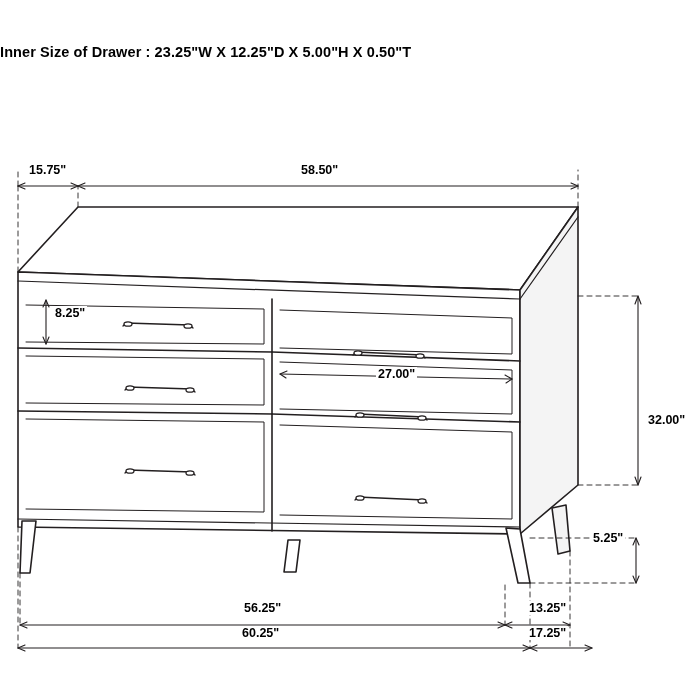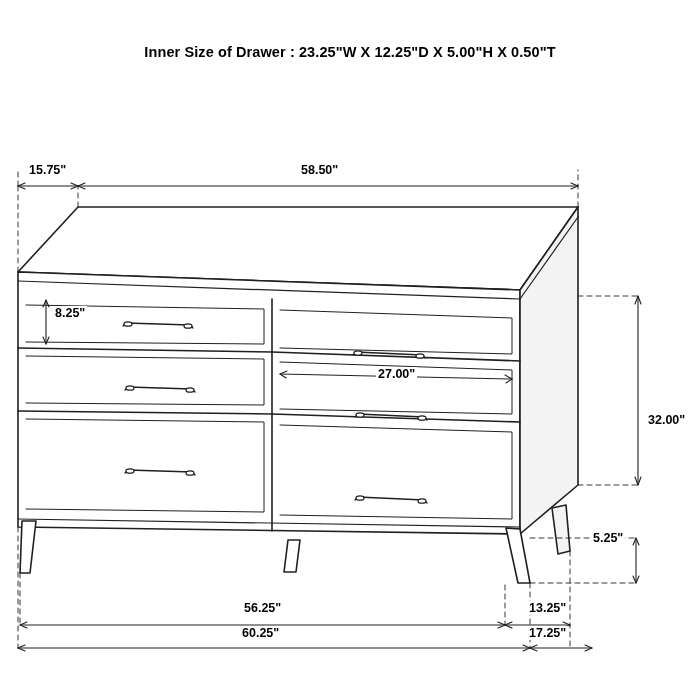--- a/index.html
+++ b/index.html
@@ -18,21 +18,21 @@
   #stage {
     position: relative;
     width: 700px;
     height: 700px;
   }
   .title {
     position: absolute;
     top: 44px;
     left: 0;
     width: 700px;
-    text-align: center;
+    text-align: left;
     font-size: 14.5px;
     font-weight: bold;
     letter-spacing: 0.1px;
     color: #000000;
   }
   svg.diagram {
     position: absolute;
     left: 0;
     top: 0;
     width: 700px;

